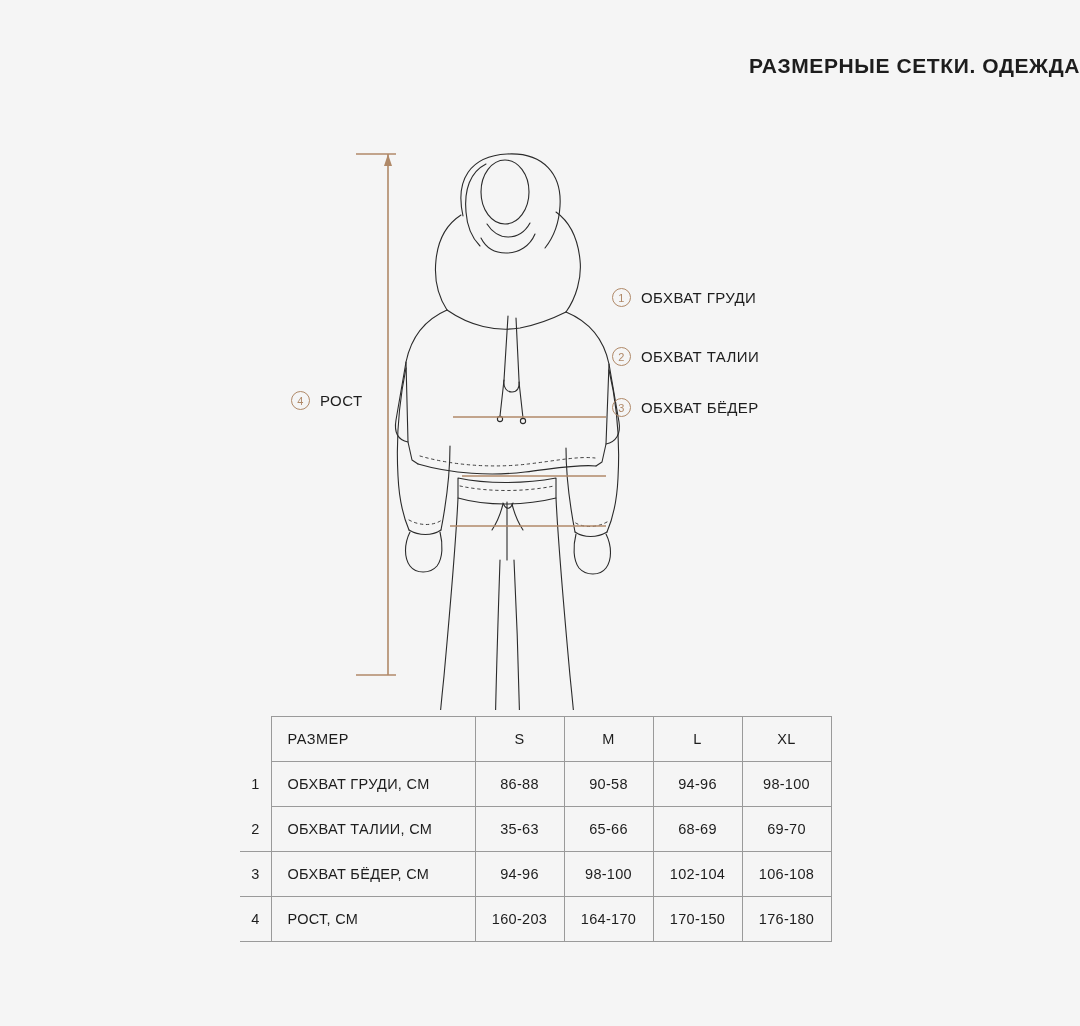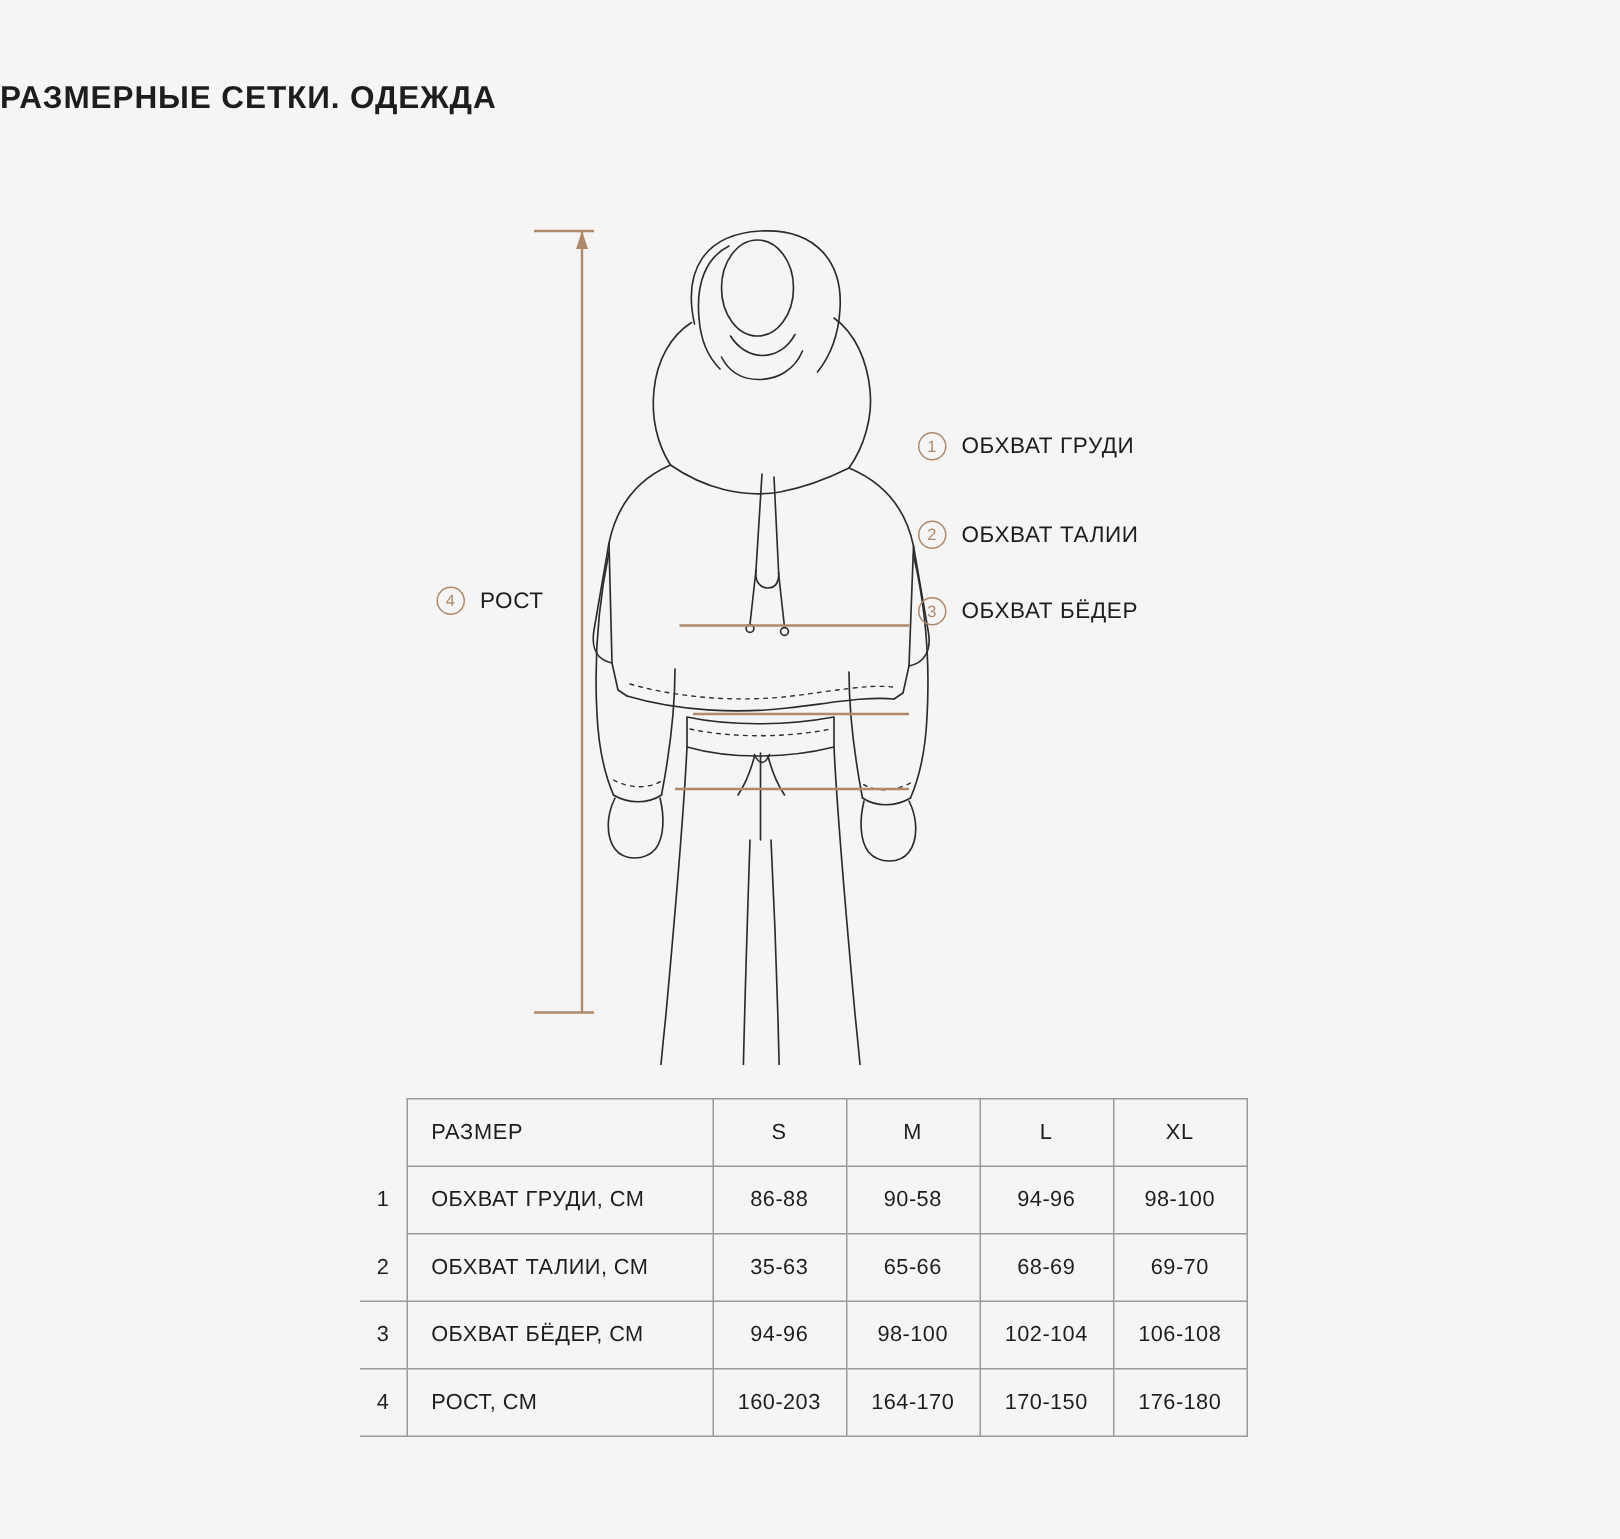--- a/index.html
+++ b/index.html
@@ -13,21 +13,21 @@
     font-family: "Liberation Sans", sans-serif;
     color: #1d1d1d;
     position: relative;
     overflow: hidden;
   }
   .page-title {
     position: absolute;
     top: 54px;
     left: 0;
     width: 1080px;
-    text-align: left;
+    text-align: right;
     font-size: 21px;
     font-weight: bold;
     letter-spacing: 0.6px;
     color: #1d1d1d;
   }
 
   
   .illustration {
     position: absolute;
     left: 0;
@@ -64,21 +64,21 @@
   }
   .callout-chest { left: 612px; top: 288px; }
   .callout-waist { left: 612px; top: 347px; }
   .callout-hips  { left: 612px; top: 398px; }
   .callout-height { left: 291px; top: 391px; }
 
   
   .size-table {
     position: absolute;
     left: 240px;
-    top: 732px;
+    top: 716px;
     border-collapse: collapse;
     font-size: 14.5px;
     color: #1d1d1d;
   }
   .size-table td, .size-table th {
     border: 1px solid #9a9a9a;
     height: 45px;
     font-weight: normal;
     box-sizing: border-box;
     background: transparent;

